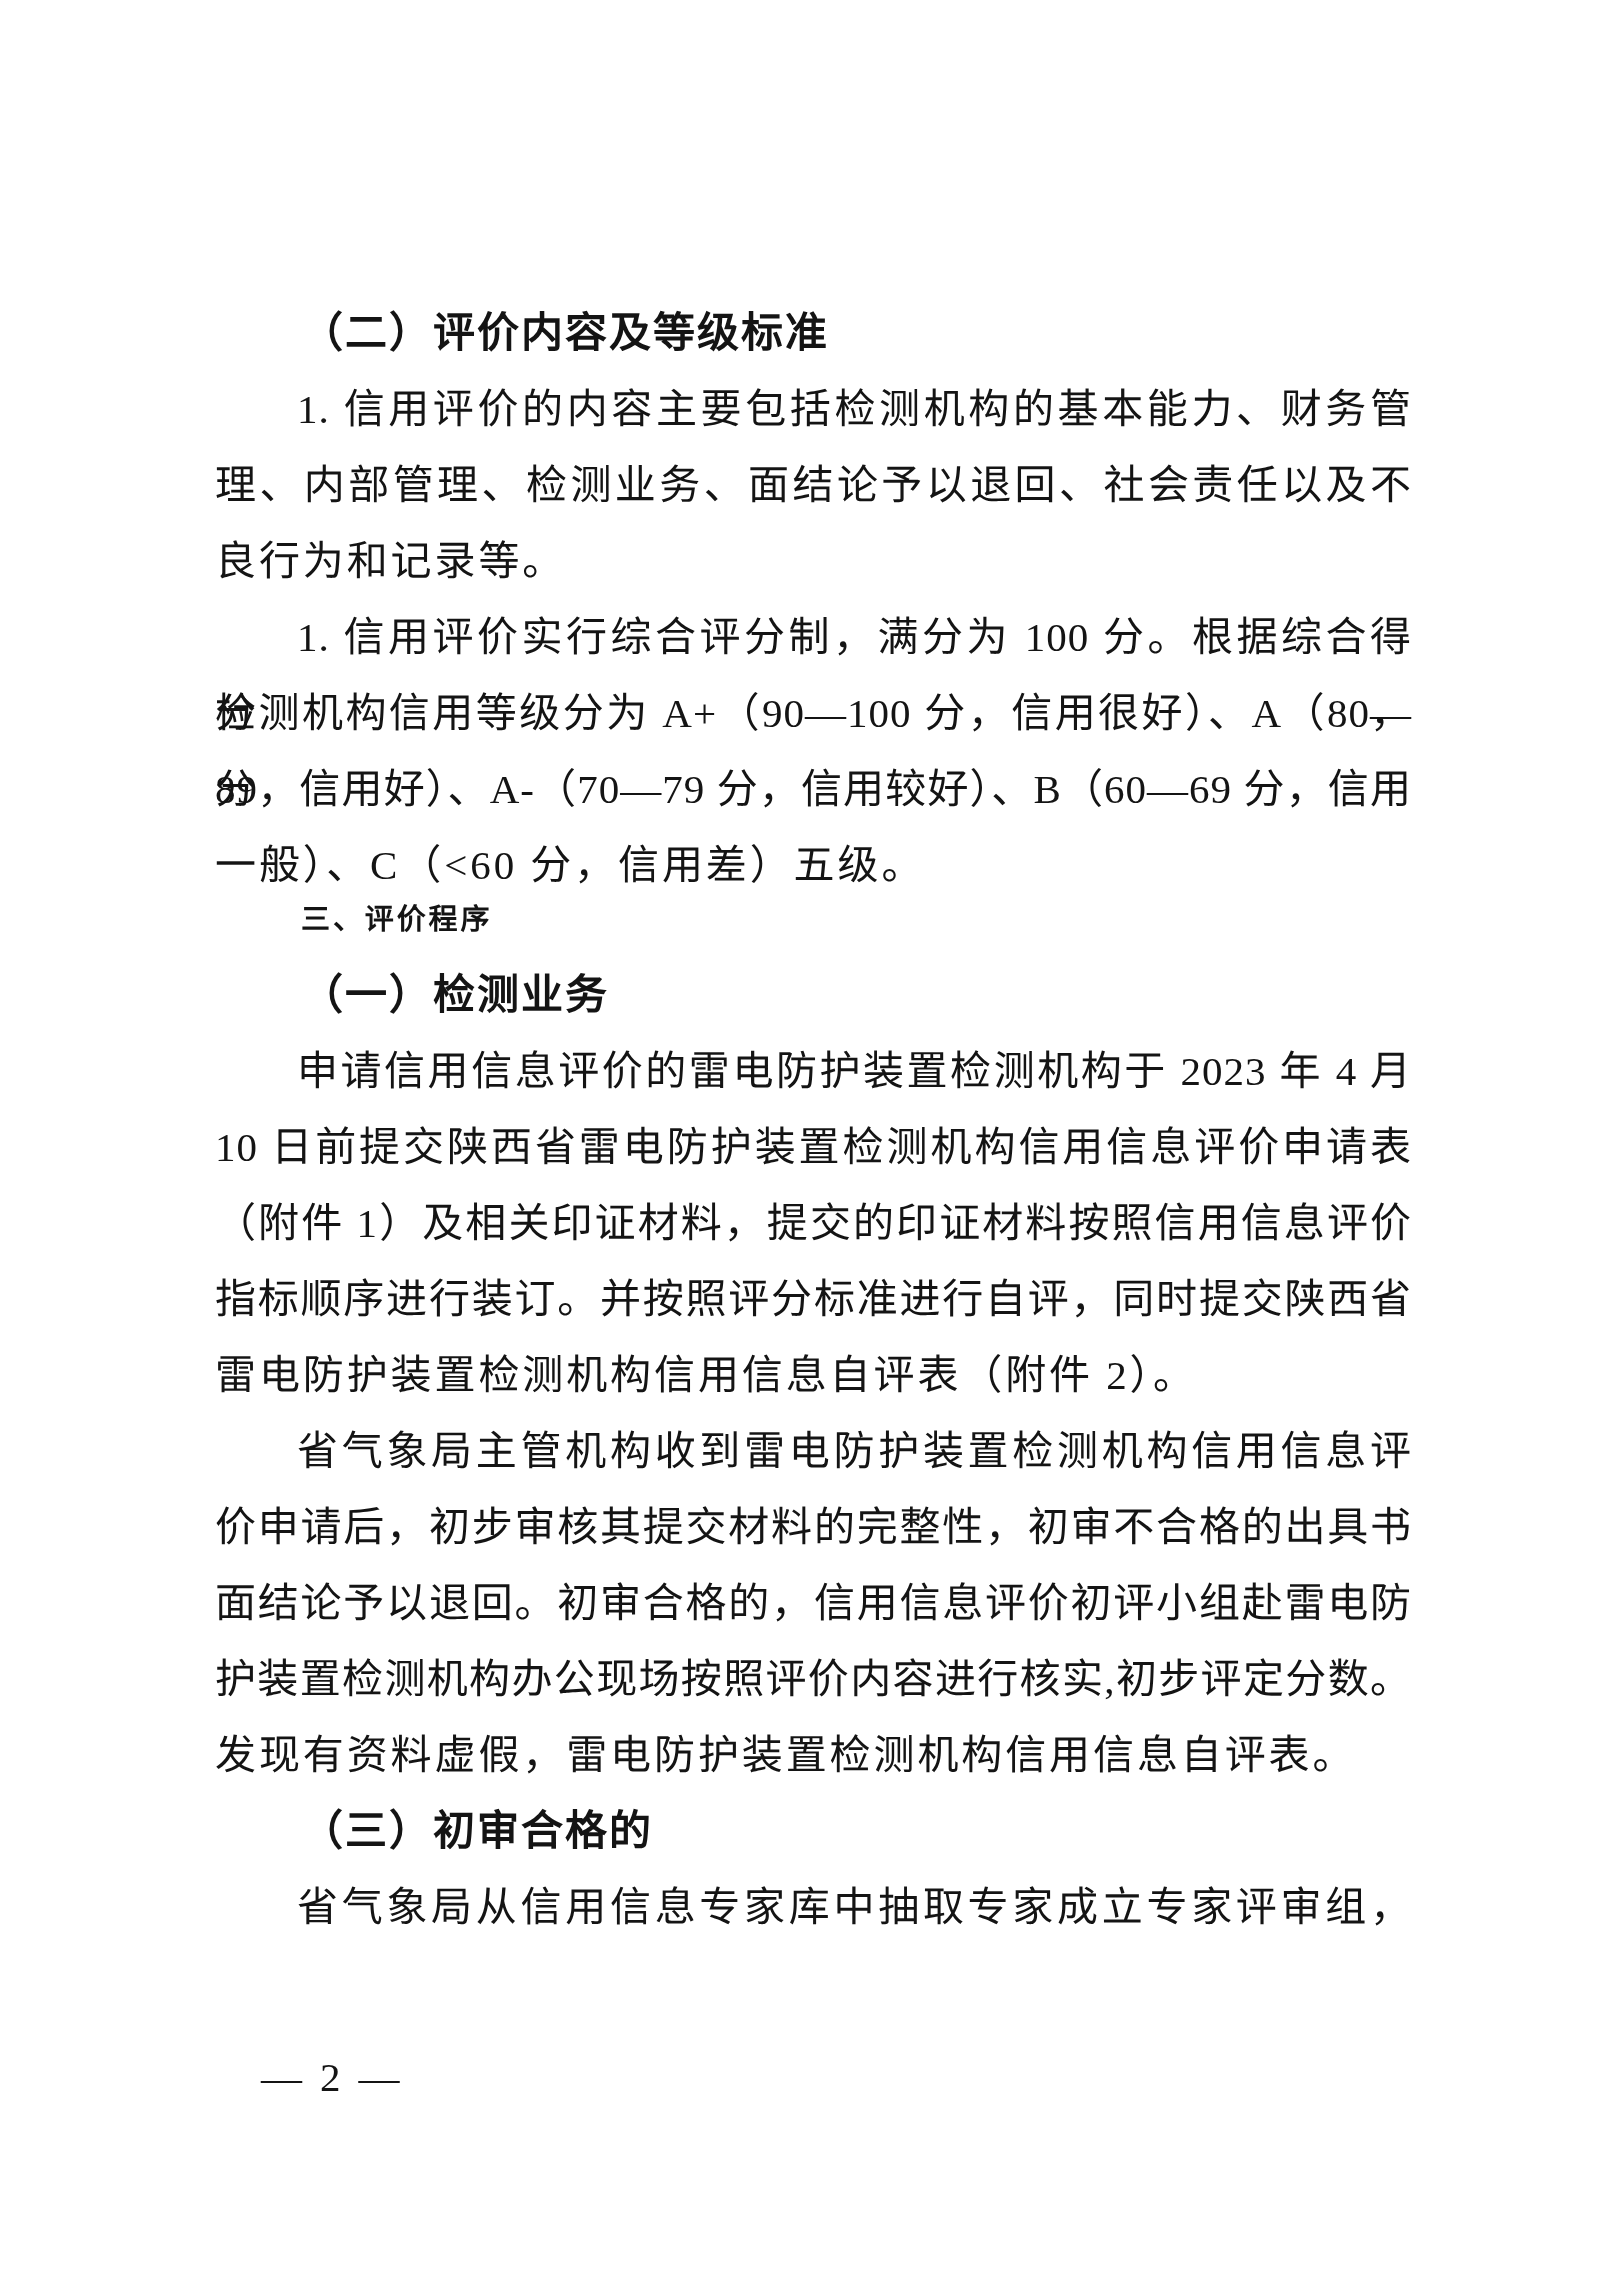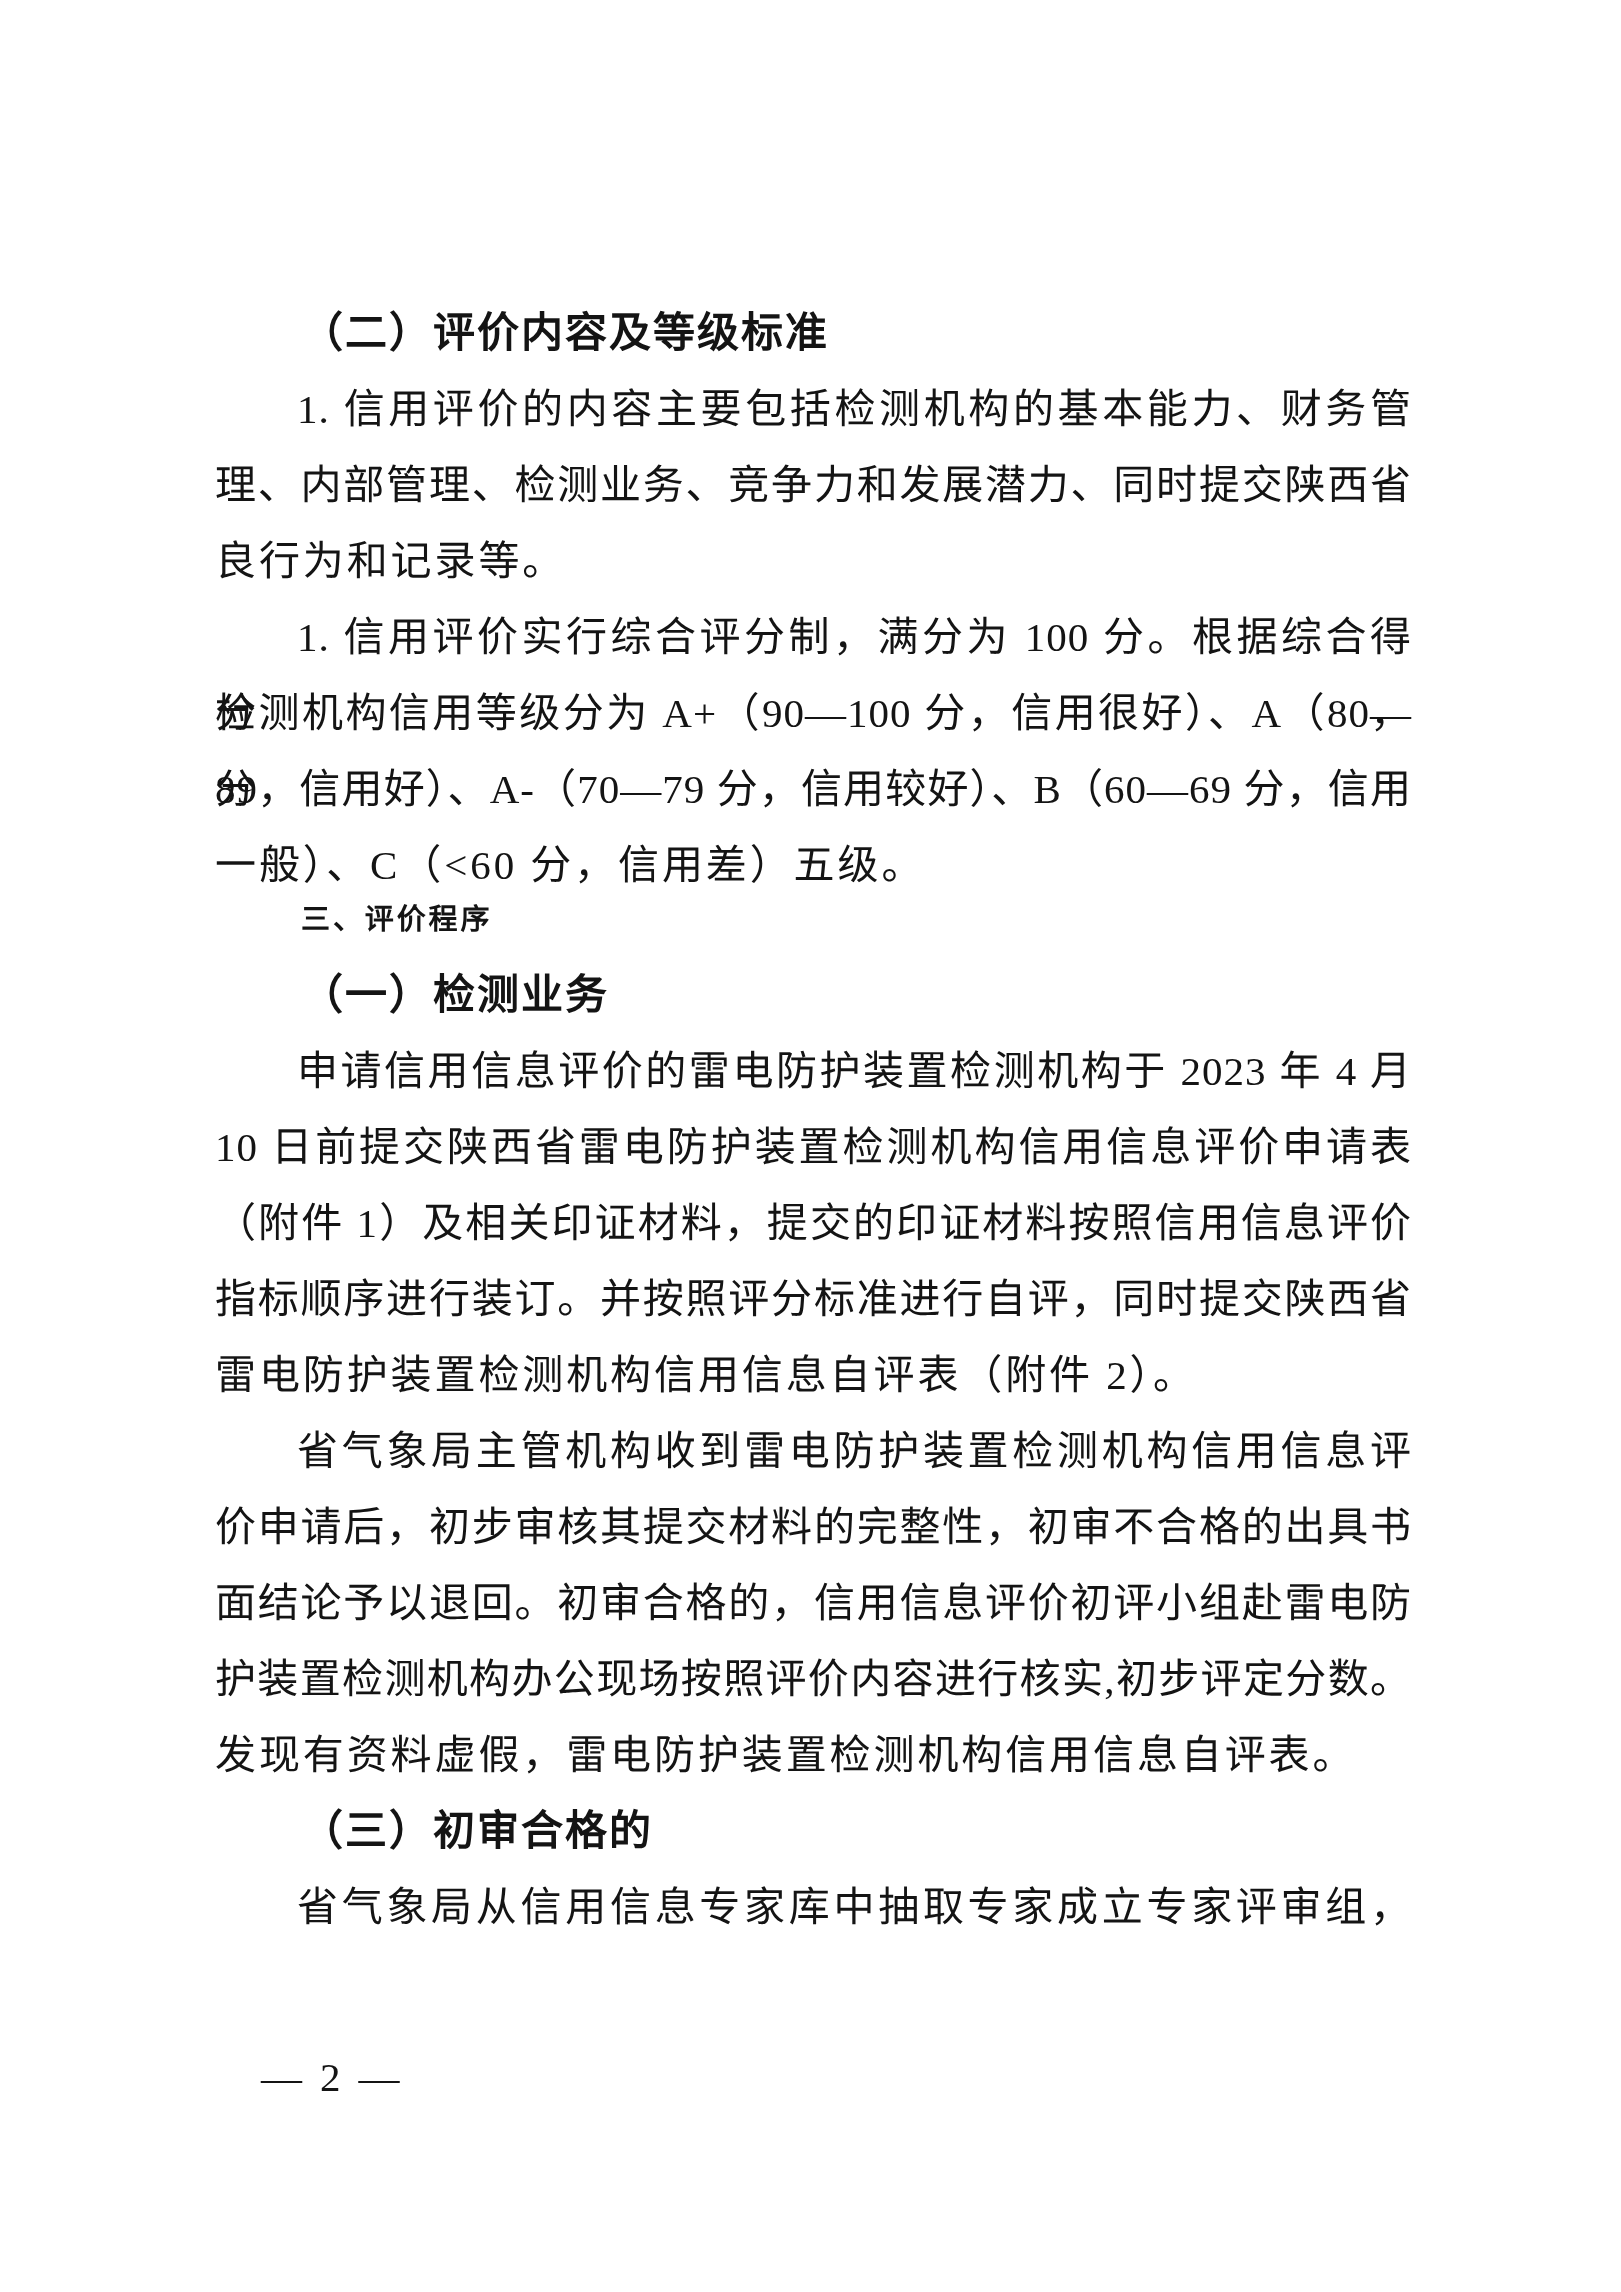--- a/index.html
+++ b/index.html
@@ -82,21 +82,21 @@
 </head>
 <body>
 
 <div class="page">
   <main class="content">
 
     <div class="h2">（二）评价内容及等级标准</div>
 
     <p class="para">
       <span class="line jline iline">1. 信用评价的内容主要包括检测机构的基本能力、财务管</span>
-      <span class="line jline">理、内部管理、检测业务、竞争力和发展潜力、同时提交陕西省</span>
+      <span class="line jline">理、内部管理、检测业务、面结论予以退回、社会责任以及不</span>
       <span class="line lline">良行为和记录等。</span>
     </p>
 
     <p class="para">
       <span class="line jline iline">1. 信用评价实行综合评分制，满分为 100 分。根据综合得分，</span>
       <span class="line jline">检测机构信用等级分为 A+（90—100 分，信用很好）、A（80—89</span>
       <span class="line jline">分，信用好）、A-（70—79 分，信用较好）、B（60—69 分，信用</span>
       <span class="line lline">一般）、C（&lt;60 分，信用差）五级。</span>
     </p>
 

